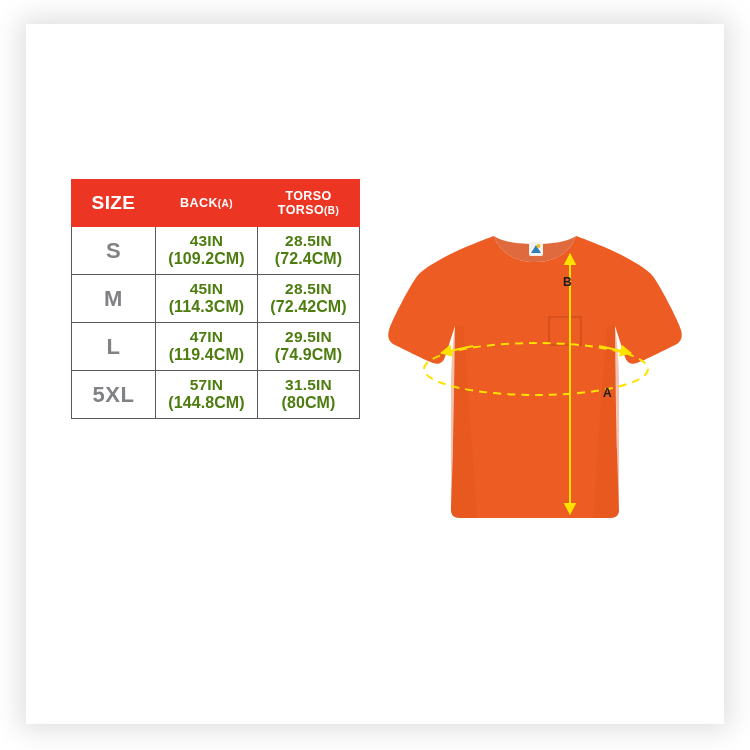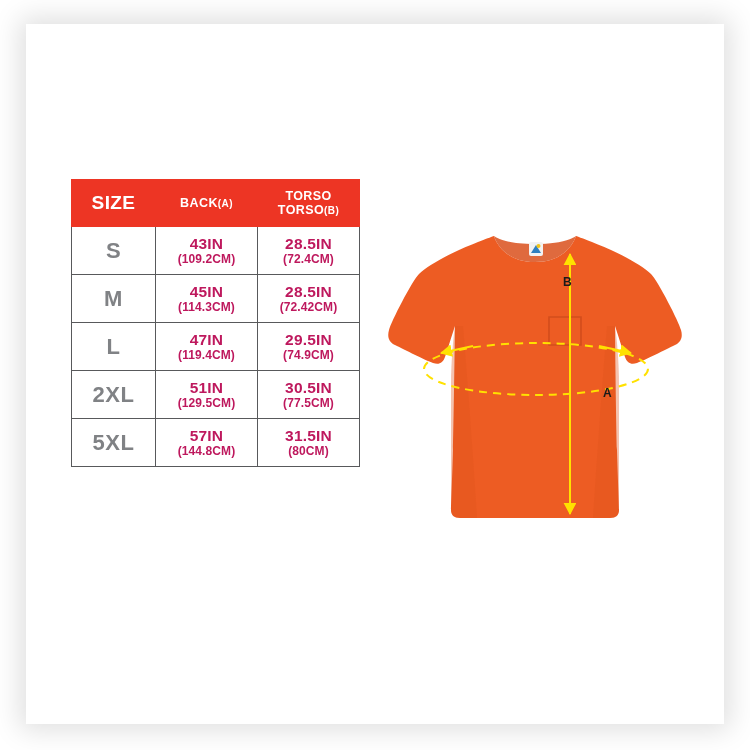--- a/index.html
+++ b/index.html
@@ -77,32 +77,32 @@
   .col-back { width: 102px; }
 
   .size-table tbody tr { height: 48px; }
   .cell-size {
     font-size: 22px;
     font-weight: bold;
     color: #808285;
     letter-spacing: 0.5px;
   }
   .cell-meas {
-    color: #be185d;
+    color: #4d7c0f;
     line-height: 1.05;
   }
   .cell-meas .big {
     display: block;
     font-size: 15.5px;
     font-weight: bold;
     letter-spacing: 0.2px;
   }
   .cell-meas .small {
     display: block;
-    font-size: 12px;
+    font-size: 16px;
     font-weight: bold;
     letter-spacing: 0.1px;
     margin-top: 1px;
   }
 
   
   .shirt-wrap {
     position: absolute;
     left: 355px;
     top: 190px;
@@ -170,31 +170,20 @@
         </tr>
         <tr>
           <td class="cell-size">L</td>
           <td class="cell-meas">
             <span class="big">47IN</span>
             <span class="small">(119.4CM)</span>
           </td>
           <td class="cell-meas">
             <span class="big">29.5IN</span>
             <span class="small">(74.9CM)</span>
-          </td>
-        </tr>
-        <tr>
-          <td class="cell-size">2XL</td>
-          <td class="cell-meas">
-            <span class="big">51IN</span>
-            <span class="small">(129.5CM)</span>
-          </td>
-          <td class="cell-meas">
-            <span class="big">30.5IN</span>
-            <span class="small">(77.5CM)</span>
           </td>
         </tr>
         <tr>
           <td class="cell-size">5XL</td>
           <td class="cell-meas">
             <span class="big">57IN</span>
             <span class="small">(144.8CM)</span>
           </td>
           <td class="cell-meas">
             <span class="big">31.5IN</span>

